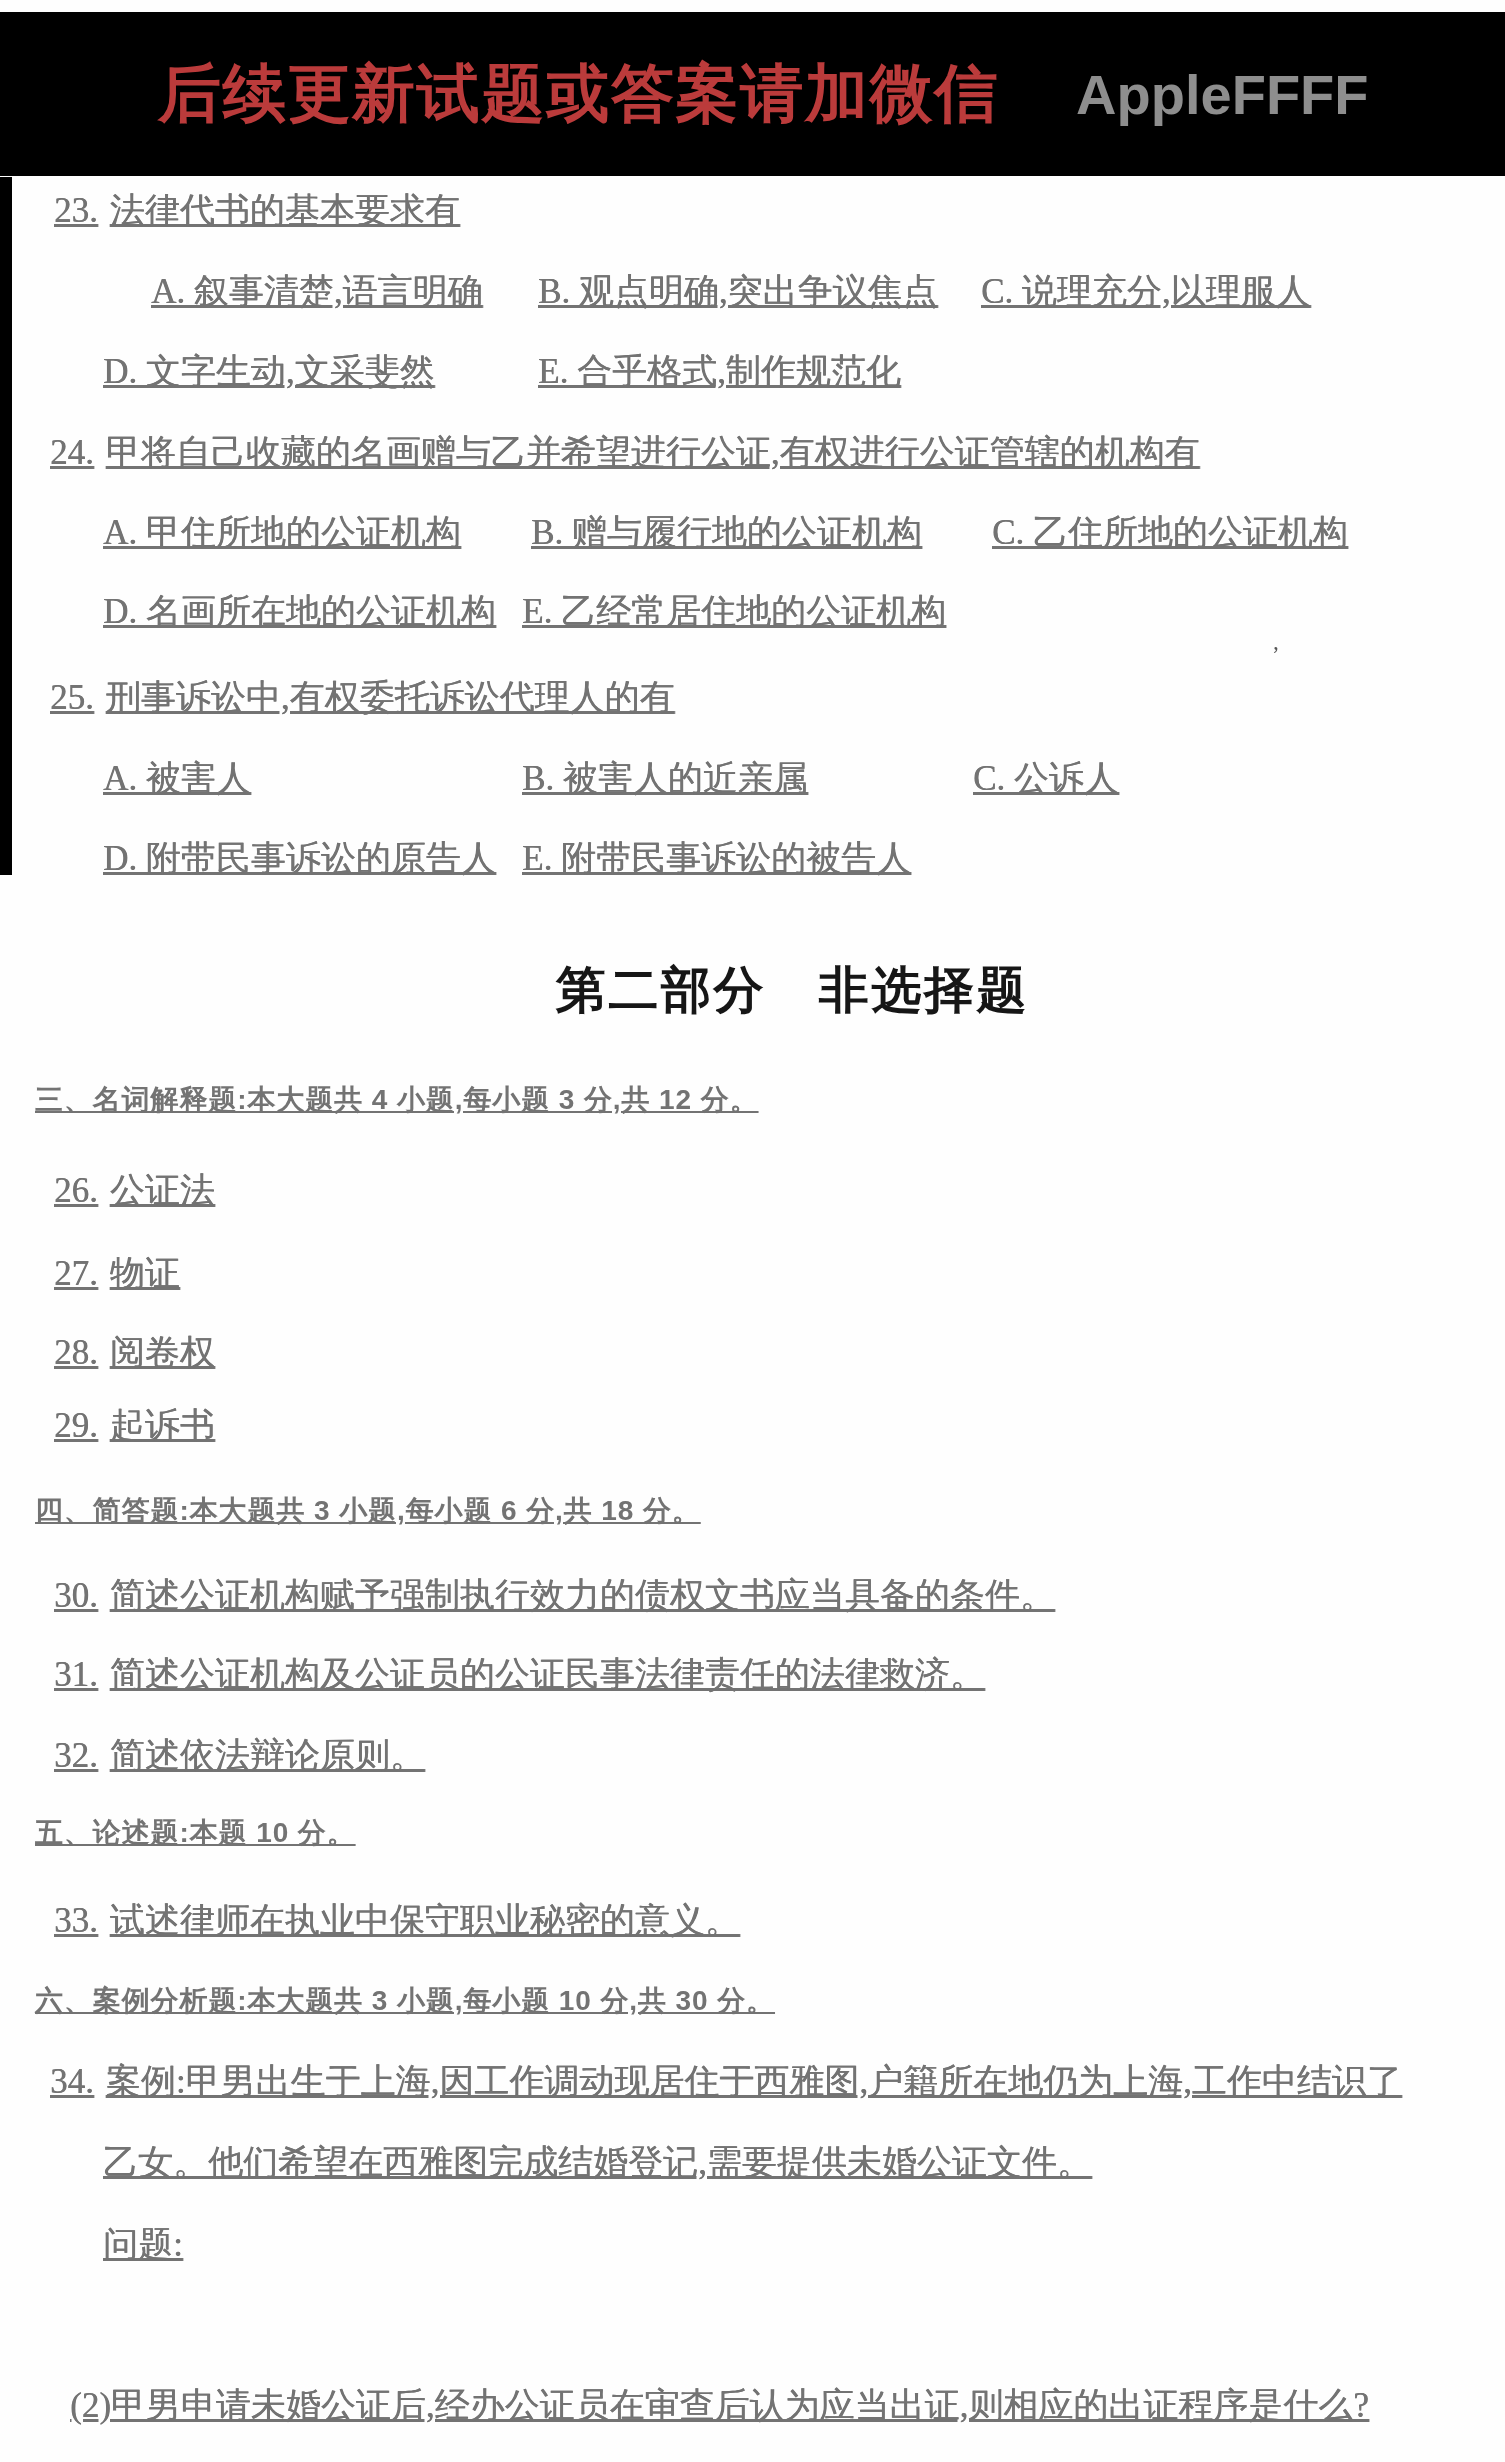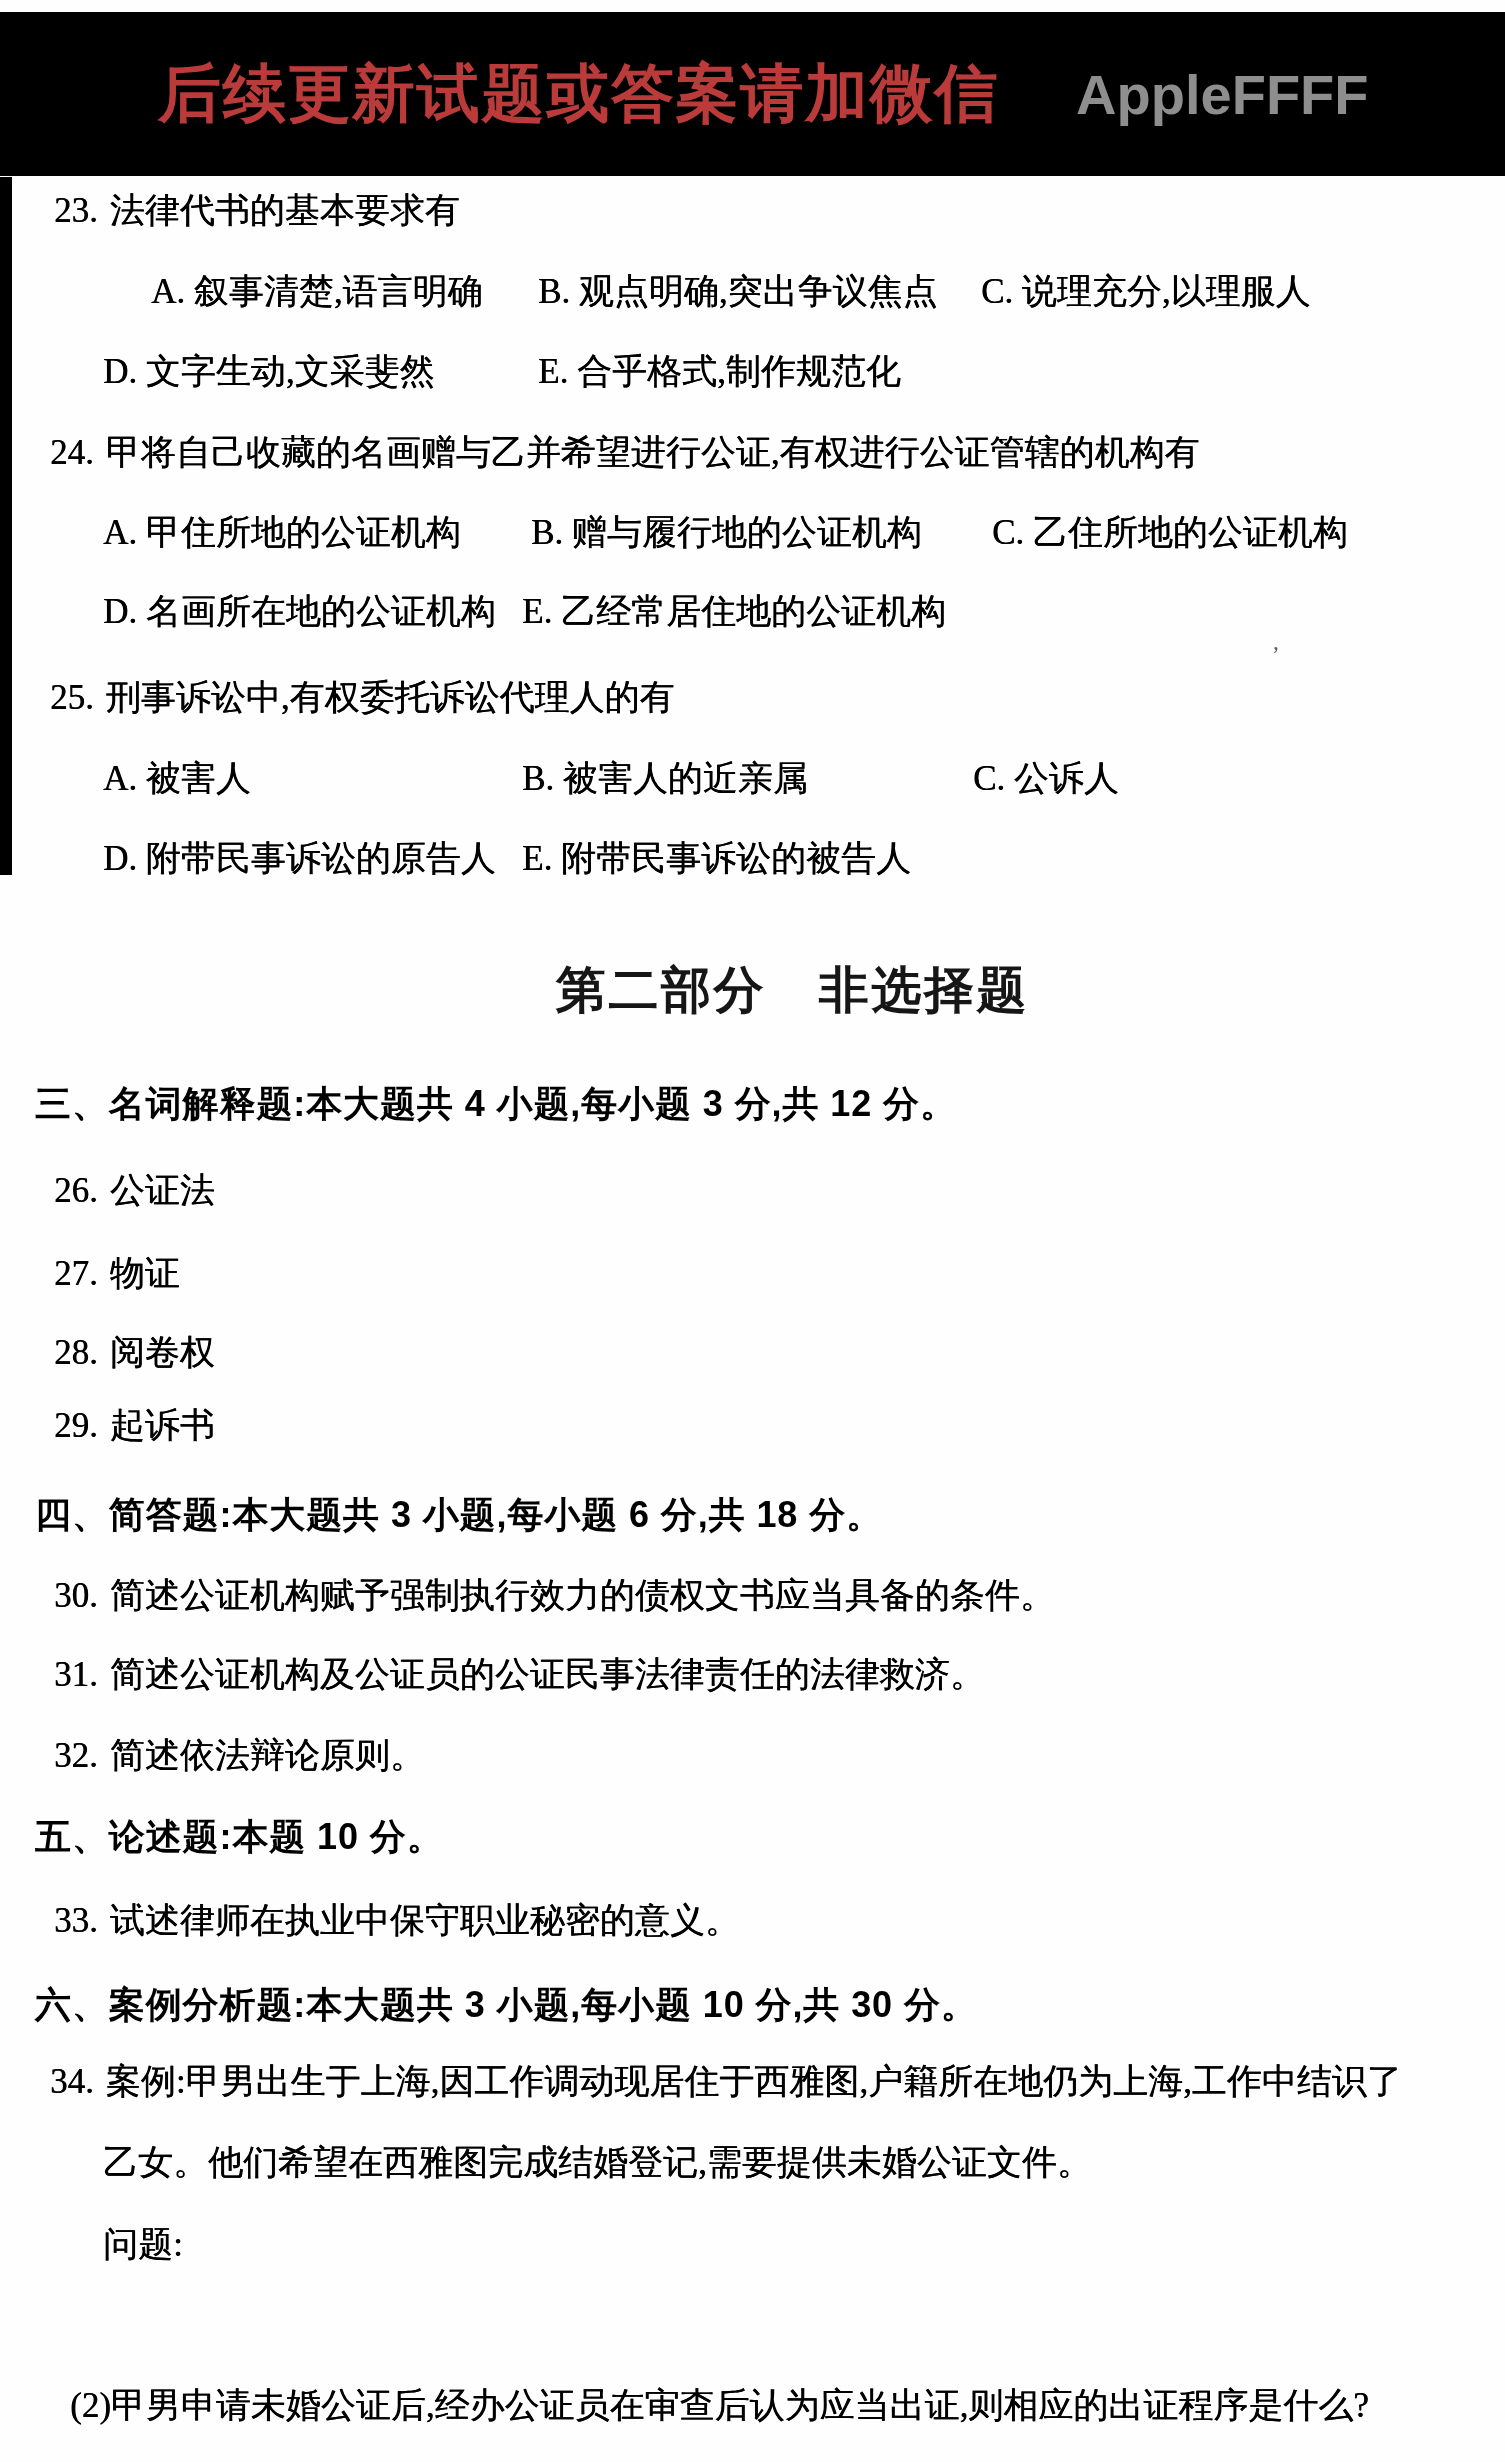--- a/index.html
+++ b/index.html
@@ -38,30 +38,31 @@
   .left-edge-bar {
     position: absolute; left: 0; top: 177px;
     width: 12px; height: 698px;
     background: #000000;
   }
 
   
   .ln {
     position: absolute;
     font-size: 35px;
-    color: #000000;
+    color: #737373;
     white-space: nowrap;
     text-shadow: 0.5px 0 0 currentColor;
     line-height: 1;
+    text-decoration: underline;
   }
   .num { margin-right: 12px; }
   .sec {
     font-family: "Liberation Sans", sans-serif;
     font-weight: bold;
-    font-size: 36px;
+    font-size: 28px;
     text-shadow: none;
     letter-spacing: 0.9px;
   }
   .part-title {
     position: absolute;
     left: 0; width: 1505px;
     text-align: center;
     font-family: "Liberation Sans", sans-serif;
     font-weight: bold;
     font-size: 50px;

